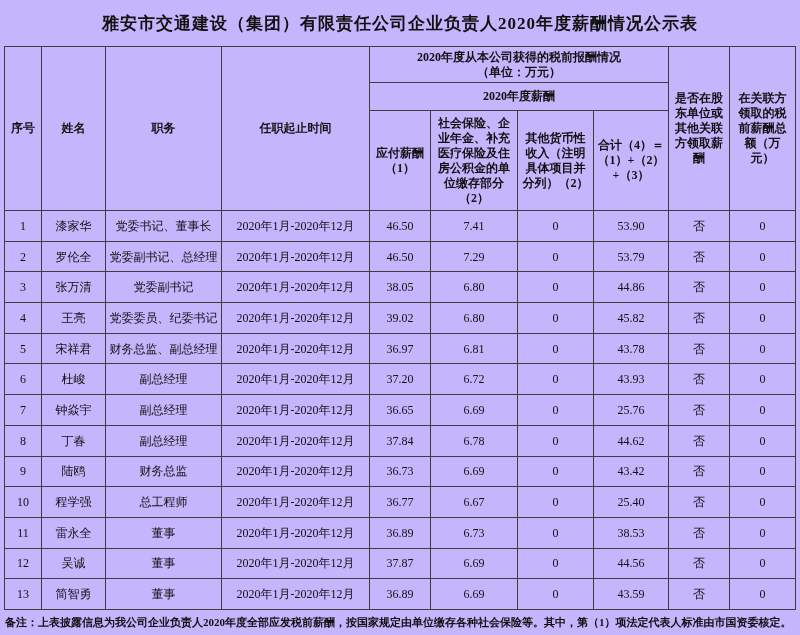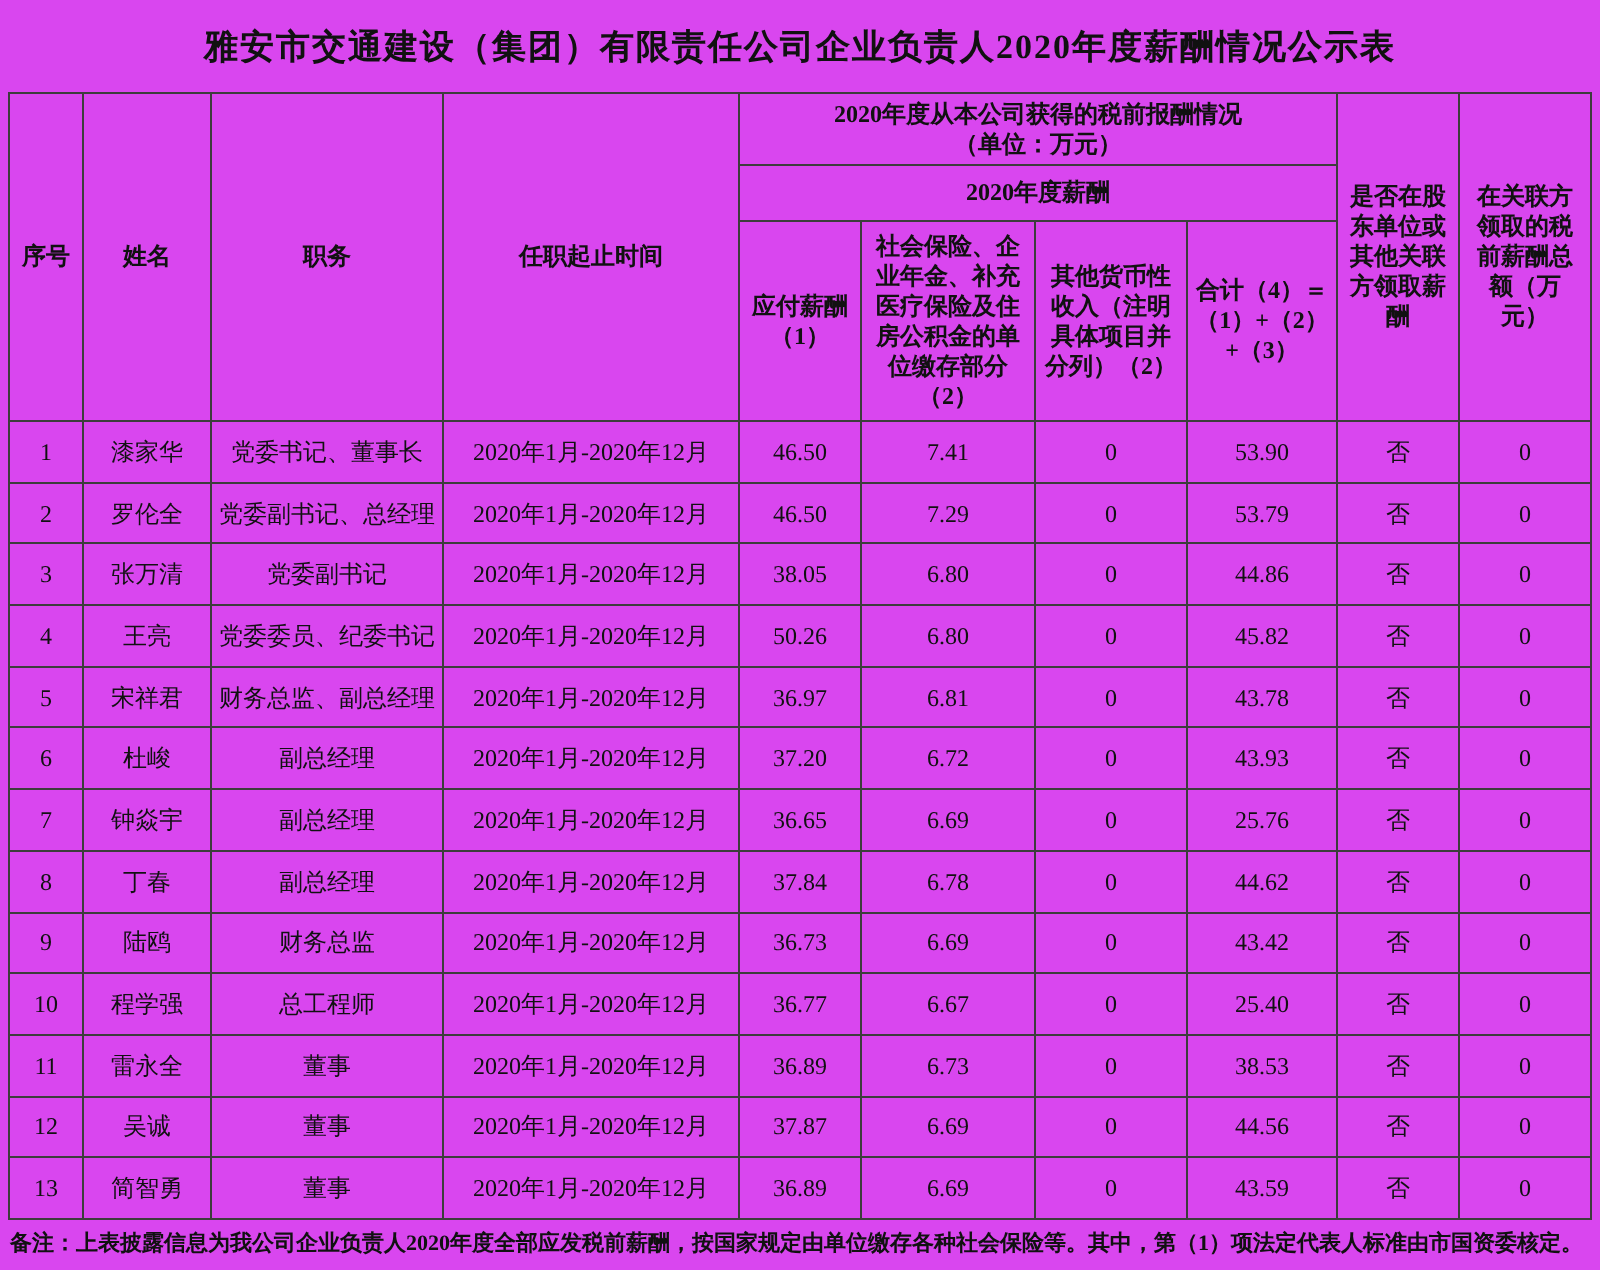--- a/index.html
+++ b/index.html
@@ -8,21 +8,21 @@
     background: #ffffff;
     width: 800px;
     height: 635px;
     font-family: "Liberation Serif", "DejaVu Serif", serif;
     color: #111;
     overflow: hidden;
   }
   .page {
     width: 800px;
     height: 635px;
-    background: #d946ef;
+    background: #c4b5fd;
     box-sizing: border-box;
   }
   .title {
     text-align: center;
     font-weight: bold;
     font-size: 17px;
     letter-spacing: 1px;
     padding: 13px 0 11px 0;
     line-height: 22px;
   }
@@ -138,21 +138,21 @@
         <td>0</td>
         <td>44.86</td>
         <td>否</td>
         <td>0</td>
       </tr>
       <tr class="data-row">
         <td>4</td>
         <td>王亮</td>
         <td>党委委员、纪委书记</td>
         <td>2020年1月-2020年12月</td>
-        <td>50.26</td>
+        <td>39.02</td>
         <td>6.80</td>
         <td>0</td>
         <td>45.82</td>
         <td>否</td>
         <td>0</td>
       </tr>
       <tr class="data-row">
         <td>5</td>
         <td>宋祥君</td>
         <td>财务总监、副总经理</td>

